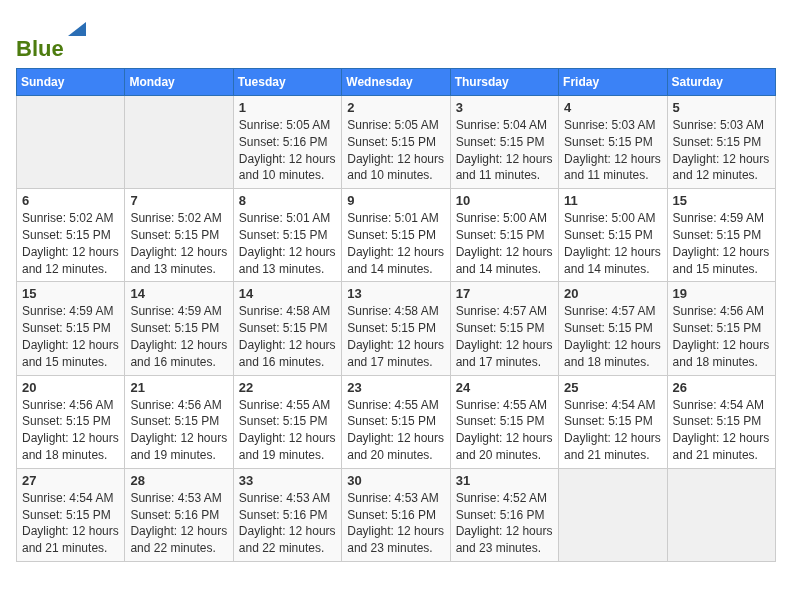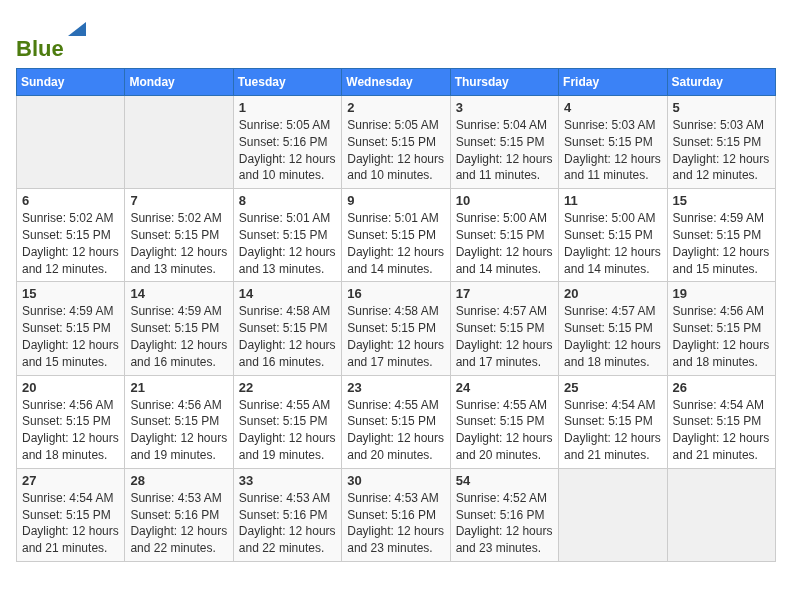--- a/index.html
+++ b/index.html
@@ -194,21 +194,21 @@
         </td>
         <td>
           <span class="day-num">14</span>
           <div class="day-info">Sunrise: 4:59 AM<br>Sunset: 5:15 PM<br>Daylight: 12 hours and 16 minutes.</div>
         </td>
         <td>
           <span class="day-num">14</span>
           <div class="day-info">Sunrise: 4:58 AM<br>Sunset: 5:15 PM<br>Daylight: 12 hours and 16 minutes.</div>
         </td>
         <td>
-          <span class="day-num">16</span>
+          <span class="day-num">13</span>
           <div class="day-info">Sunrise: 4:58 AM<br>Sunset: 5:15 PM<br>Daylight: 12 hours and 17 minutes.</div>
         </td>
         <td>
           <span class="day-num">17</span>
           <div class="day-info">Sunrise: 4:57 AM<br>Sunset: 5:15 PM<br>Daylight: 12 hours and 17 minutes.</div>
         </td>
         <td>
           <span class="day-num">20</span>
           <div class="day-info">Sunrise: 4:57 AM<br>Sunset: 5:15 PM<br>Daylight: 12 hours and 18 minutes.</div>
         </td>
@@ -258,20 +258,20 @@
         </td>
         <td>
           <span class="day-num">33</span>
           <div class="day-info">Sunrise: 4:53 AM<br>Sunset: 5:16 PM<br>Daylight: 12 hours and 22 minutes.</div>
         </td>
         <td>
           <span class="day-num">30</span>
           <div class="day-info">Sunrise: 4:53 AM<br>Sunset: 5:16 PM<br>Daylight: 12 hours and 23 minutes.</div>
         </td>
         <td>
-          <span class="day-num">54</span>
+          <span class="day-num">31</span>
           <div class="day-info">Sunrise: 4:52 AM<br>Sunset: 5:16 PM<br>Daylight: 12 hours and 23 minutes.</div>
         </td>
         <td class="empty-cell"></td>
         <td class="empty-cell"></td>
       </tr>
     </tbody>
 </table>
 
 </body></html>

